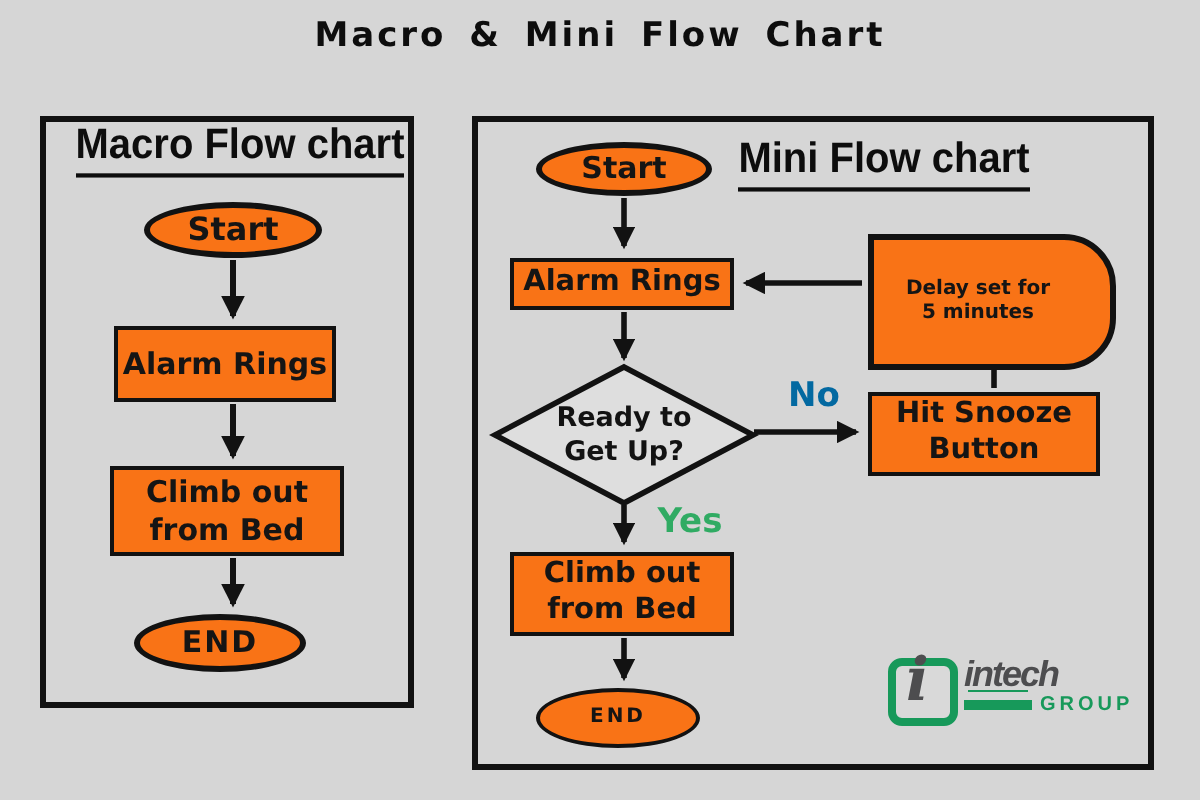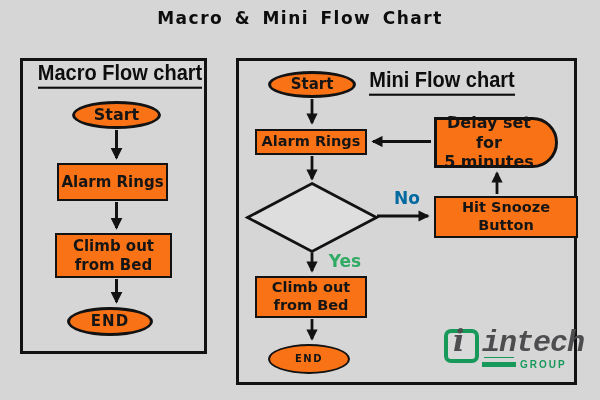--- a/index.html
+++ b/index.html
@@ -50,22 +50,22 @@
   .logo-mark{
     position:relative;width:27px;height:26px;border:4px solid #17995a;border-radius:7px;
     background:#d9d9d9;
   }
   .logo-letter{
     position:absolute;left:5px;top:-7px;font-family:"DejaVu Serif",serif;font-style:italic;
     font-weight:bold;font-size:30px;color:#4d4d4f;line-height:1;
   }
   .logo-text{margin-left:3px;}
   .logo-name{
-    font-family:Liberation Mono, monospace;font-weight:bold;font-style:italic;
-    font-size:30px;color:#4d4d4f;line-height:0.95;letter-spacing:-1px;display:block;
+    font-family:Liberation Sans, sans-serif;font-weight:bold;font-style:italic;
+    font-size:18px;color:#4d4d4f;line-height:0.95;letter-spacing:-1px;display:block;
   }
   .logo-sub{display:flex;align-items:center;margin-top:1px;text-align:right;}
   .logo-bar{display:inline-block;width:34px;height:5px;background:#17995a;margin-right:4px;
     box-shadow:0 -7px 0 -2px #17995a;}
   .logo-group{
     font-family:"Liberation Sans",sans-serif;font-weight:bold;font-size:10px;
     letter-spacing:2px;color:#17995a;
   }
 </style>
 </head>
@@ -112,24 +112,26 @@
   </svg>
 
   <div class="node oval" style="left:72px;top:101px;width:89px;height:28px;font-size:16px;border-width:3px;">Start</div>
   <div class="node" style="left:57px;top:163px;width:111px;height:38px;font-size:15px;">Alarm Rings</div>
   <div class="node" style="left:55px;top:233px;width:117px;height:45px;font-size:15px;">Climb out
 from Bed</div>
   <div class="node oval" style="left:67px;top:307px;width:86px;height:29px;font-size:15px;letter-spacing:1px;border-width:3px;">END</div>
 
   <div class="node oval" style="left:268px;top:71px;width:88px;height:27px;font-size:15px;border-width:3px;">Start</div>
   <div class="node" style="left:255px;top:129px;width:112px;height:26px;font-size:14.5px;">Alarm Rings</div>
-  <div class="node delay" style="left:434px;top:117px;width:124px;height:51px;font-size:16px;border-width:3px;">Delay set for
+  <div class="node delay" style="left:434px;top:117px;width:124px;height:68px;font-size:10px;border-width:3px;">Delay set for
 5 minutes</div>
+  <div class="decision-text" style="left:252px;top:197px;width:120px;height:42px;font-size:13.5px;">Ready to
+Get Up?</div>
   <div class="free-label no-label" style="left:385px;top:188px;width:44px;">No</div>
-  <div class="node" style="left:434px;top:196px;width:144px;height:42px;font-size:14.5px;">Hit Snooze
+  <div class="node" style="left:434px;top:196px;width:116px;height:42px;font-size:14.5px;">Hit Snooze
 Button</div>
   <div class="free-label yes-label" style="left:320px;top:251px;width:50px;">Yes</div>
   <div class="node" style="left:255px;top:276px;width:112px;height:42px;font-size:14.5px;">Climb out
 from Bed</div>
   <div class="node oval" style="left:268px;top:344px;width:82px;height:30px;font-size:10px;letter-spacing:1.5px;border-width:2.8px;">END</div>
 
   <div class="logo">
     <div class="logo-mark">
       <span class="logo-letter">i</span>
     </div>

